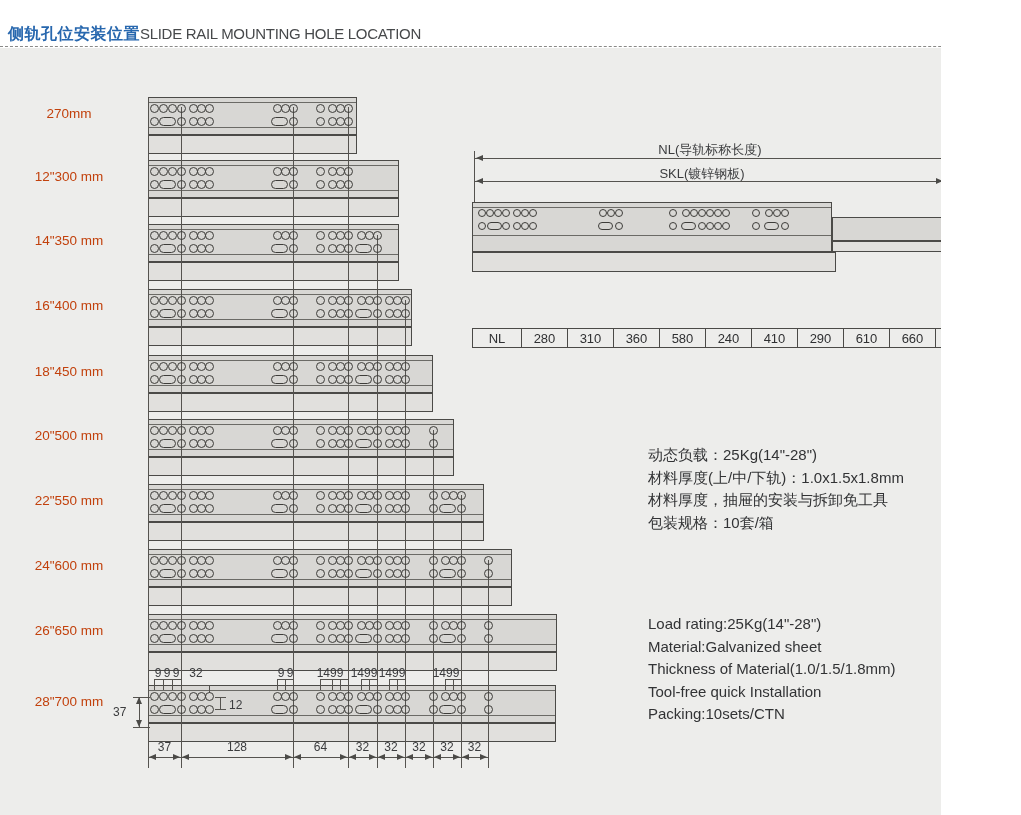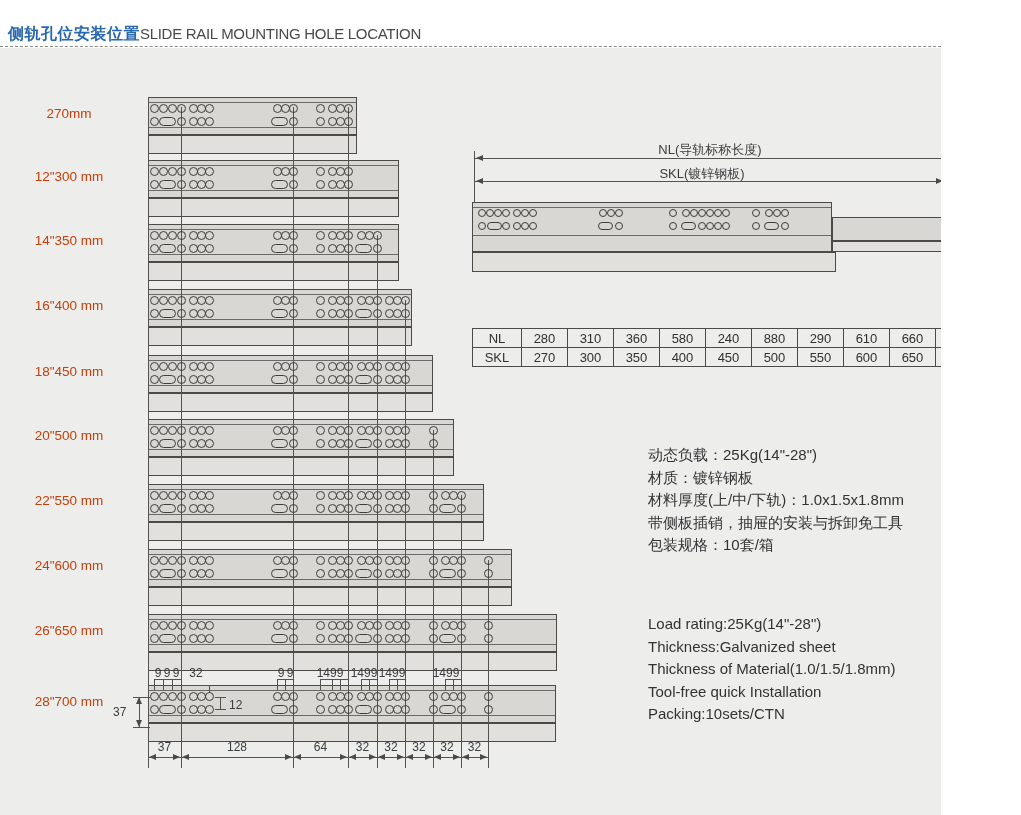--- a/index.html
+++ b/index.html
@@ -650,49 +650,35 @@
       </div>
     <table id="spec-table">
         <tbody>
           <tr>
             <td style="width: 48px;">NL</td>
             <td style="width: 45px;">280</td>
             <td style="width: 45px;">310</td>
             <td style="width: 45px;">360</td>
             <td style="width: 45px;">580</td>
             <td style="width: 45px;">240</td>
-            <td style="width: 45px;">880</td>
+            <td style="width: 45px;">410</td>
             <td style="width: 45px;">290</td>
             <td style="width: 45px;">610</td>
             <td style="width: 45px;">660</td>
             <td style="width: 45px;">710</td>
           </tr>
-          <tr>
-            <td style="width: 48px;">SKL</td>
-            <td style="width: 45px;">270</td>
-            <td style="width: 45px;">300</td>
-            <td style="width: 45px;">350</td>
-            <td style="width: 45px;">400</td>
-            <td style="width: 45px;">450</td>
-            <td style="width: 45px;">500</td>
-            <td style="width: 45px;">550</td>
-            <td style="width: 45px;">600</td>
-            <td style="width: 45px;">650</td>
-            <td style="width: 45px;">700</td>
-          </tr>
         </tbody>
       </table>
     <div id="specs-cn">
         <div class="spec-line">动态负载：25Kg(14"-28")</div>
-        <div class="spec-line">材质：镀锌钢板</div>
         <div class="spec-line">材料厚度(上/中/下轨)：1.0x1.5x1.8mm</div>
-        <div class="spec-line">带侧板插销，抽屉的安装与拆卸免工具</div>
+        <div class="spec-line">材料厚度，抽屉的安装与拆卸免工具</div>
         <div class="spec-line">包装规格：10套/箱</div>
       </div>
     <div id="specs-en">
         <div class="spec-line">Load rating:25Kg(14"-28")</div>
-        <div class="spec-line">Thickness:Galvanized sheet</div>
+        <div class="spec-line">Material:Galvanized sheet</div>
         <div class="spec-line">Thickness of Material(1.0/1.5/1.8mm)</div>
         <div class="spec-line">Tool-free quick Installation</div>
         <div class="spec-line">Packing:10sets/CTN</div>
       </div>
   </div>
 </div>
 
 </body></html>

